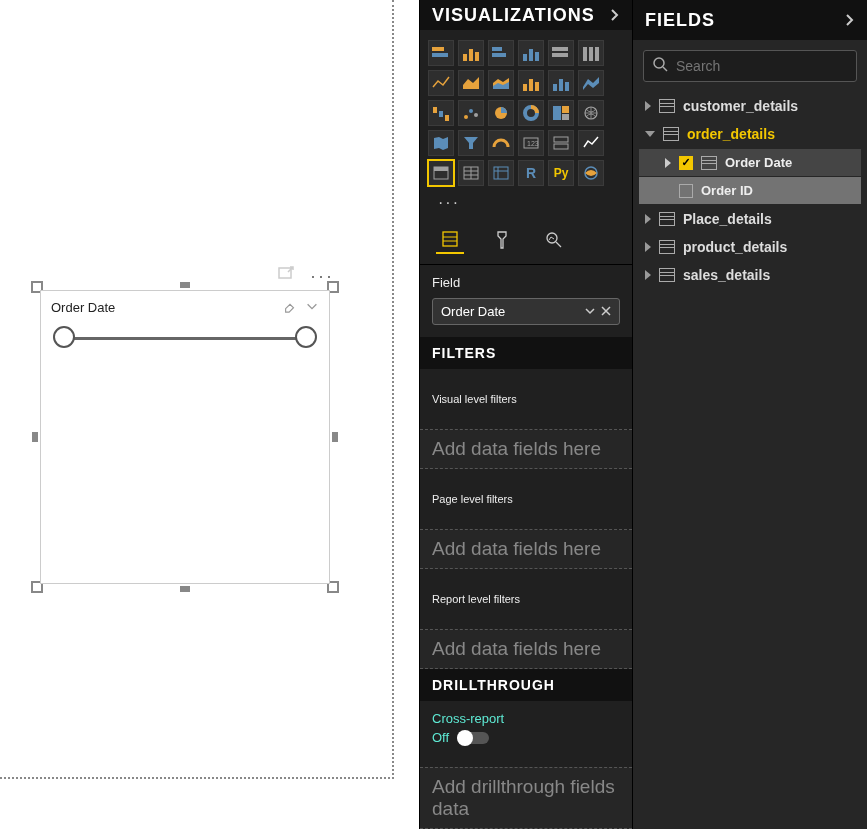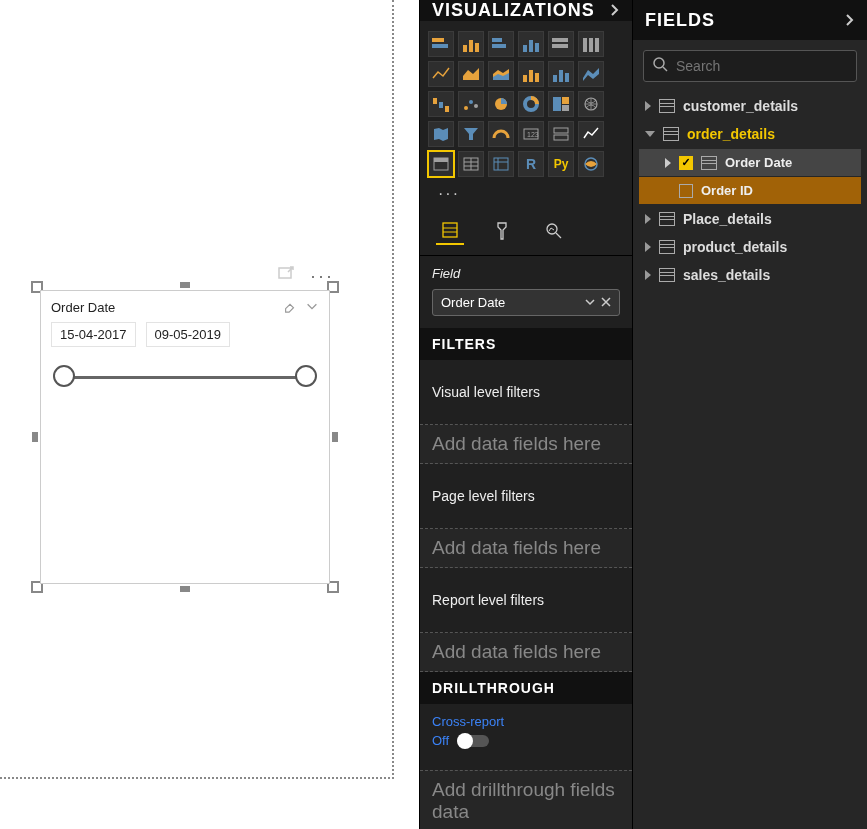--- a/index.html
+++ b/index.html
@@ -45,52 +45,52 @@
   .viz-row { display:flex; gap:4px; margin-bottom:4px; }
   .viz-ico { width:26px; height:26px; background:#2e2e2e; border:1px solid #3b3b3b; display:flex; align-items:center; justify-content:center; cursor:pointer; }
   .viz-ico.selected { outline:2px solid #f3c700; outline-offset:-1px; }
   .viz-more { padding:4px 10px; color:#ccc; font-size:16px; letter-spacing:2px; }
 
   .tab-icons { display:flex; gap:24px; padding:10px 16px; border-bottom:1px solid #000; }
   .tab-ico { width:28px; height:28px; display:flex; align-items:center; justify-content:center; cursor:pointer; color:#bbb; }
   .tab-ico.active { border-bottom:2px solid #f3c700; color:#f3c700; }
 
   .field-well { padding:10px 12px 12px; }
-  .field-well-label { font-size:13px; color:#eee; margin-bottom:8px;font-style:italic; }
+  .field-well-label { font-size:13px; color:#eee; margin-bottom:8px; }
   .field-chip { display:flex; align-items:center; justify-content:space-between; background:#333; border:1px solid #666; border-radius:3px; padding:5px 8px; font-size:13px; }
   .field-chip .actions { display:flex; gap:6px; color:#ccc; }
   .field-chip .x { cursor:pointer; }
 
   .section-title { background:#111; padding:8px 12px; font-weight:600; letter-spacing:1px; font-size:14px; }
-  .filter-label { padding:24px 12px; font-size:14px; color:#eee; border-bottom:1px dashed #555; }
+  .filter-label { padding:24px 12px; font-size:11px; color:#eee; border-bottom:1px dashed #555; }
   .drop-zone { padding:8px 12px; font-size:19px; color:#888; border-bottom:1px dashed #555; background:#262626; }
 
   .drill-body { padding:10px 12px; }
-  .drill-row { margin-bottom:12px; font-size:13px; color:#3b82f6; }
+  .drill-row { margin-bottom:12px; font-size:13px; color:#5eead4; }
   .toggle { display:inline-flex; align-items:center; gap:8px; margin-top:4px; }
   .toggle .track { position:relative; width:32px; height:12px; background:#555; border-radius:6px; }
   .toggle .track.on { background:#888; }
   .toggle .dot { position:absolute; width:16px; height:16px; background:#fff; border-radius:50%; top:-2px; }
   .toggle .dot.off { left:0; }
   .toggle .dot.on { right:0; }
 
   
   .fields-pane { width:235px; height:829px; background:#262626; color:#fff; border-left:1px solid #000; display:flex; flex-direction:column; }
   .search-box { margin:10px; display:flex; align-items:center; gap:8px; border:1px solid #555; border-radius:3px; padding:5px 8px; background:#1d1d1d; }
   .search-box input { flex:1; background:transparent; border:none; outline:none; color:#fef9c3; font-size:14px; }
   .table-list { padding:0 6px;font-weight:bold; }
   .table-row { display:flex; align-items:center; gap:8px; padding:6px 6px; font-size:14px; color:#ddd; cursor:pointer; }
   .table-row.active { color:#f3c700; }
   .tri { width:0; height:0; border-style:solid; }
   .tri.right { border-width:5px 0 5px 6px; border-color:transparent transparent transparent #999; }
   .tri.down { border-width:6px 5px 0 5px; border-color:#999 transparent transparent transparent; }
   .tbl-icon { width:16px; height:14px; flex-shrink:0; position:relative; }
   .tbl-icon::before { content:""; position:absolute; inset:0; border:1px solid #aaa; }
   .tbl-icon::after { content:""; position:absolute; left:0; right:0; top:4px; height:1px; background:#aaa; box-shadow:0 3px 0 #aaa; }
-  .field-row { display:flex; align-items:center; gap:8px; padding:6px 6px 6px 26px; font-size:13px; background:#a16207; margin:1px 0; color:#eee; cursor:pointer; }
+  .field-row { display:flex; align-items:center; gap:8px; padding:6px 6px 6px 26px; font-size:13px; background:#737373; margin:1px 0; color:#eee; cursor:pointer; }
   .field-row.sel { background:#454545; }
   .chk { width:14px; height:14px; border:1px solid #aaa; display:inline-block; }
   .chk.on { background:#f3c700; border-color:#f3c700; display:flex; align-items:center; justify-content:center; }
   .chk.on::after { content:"✓"; color:#000; font-size:11px; font-weight:bold; }
 
   
   .isvg { width:16px; height:16px; }
   .isvg * { stroke:#e6a23c; stroke-width:1.5; fill:none; }
   .isvg.grey * { stroke:#ccc; }
 
@@ -135,24 +135,20 @@
                   <path d="M3 11 L8 6 L12 10 L7 15 L3 15 Z" fill="none" stroke="#999" stroke-width="1.3"></path>
                 </svg>
             </span>
             <span>
               <svg class="chevron-svg" viewBox="0 0 16 16">
                   <path d="M3 6 L8 11 L13 6" fill="none" stroke="#999" stroke-width="1.5"></path>
                 </svg>
             </span>
           </span>
         </div>
-        <div class="date-inputs">
-          <div class="dbox">15-04-2017</div>
-          <div class="dbox">09-05-2019</div>
-        </div>
         <div class="slider-track">
           <div class="slider-line"></div>
           <div class="slider-knob knob-left"></div>
           <div class="slider-knob knob-right"></div>
         </div>
       </div>
     </div>
   </div>
 </div>
 

